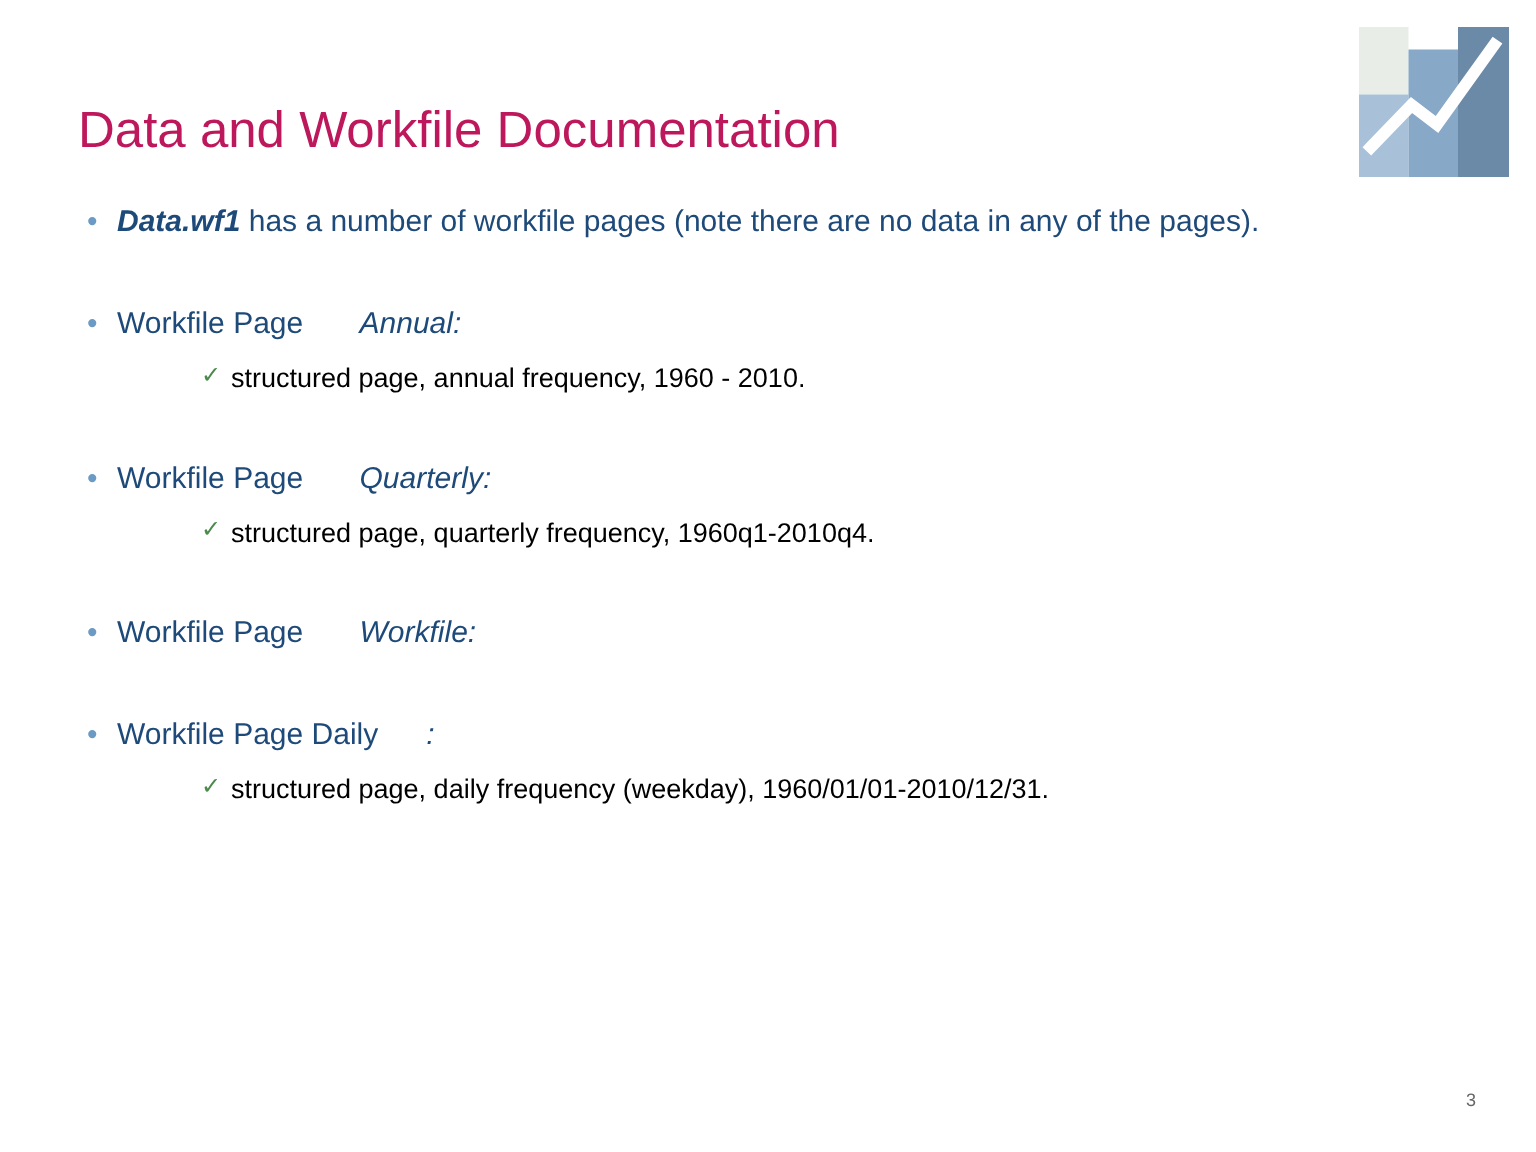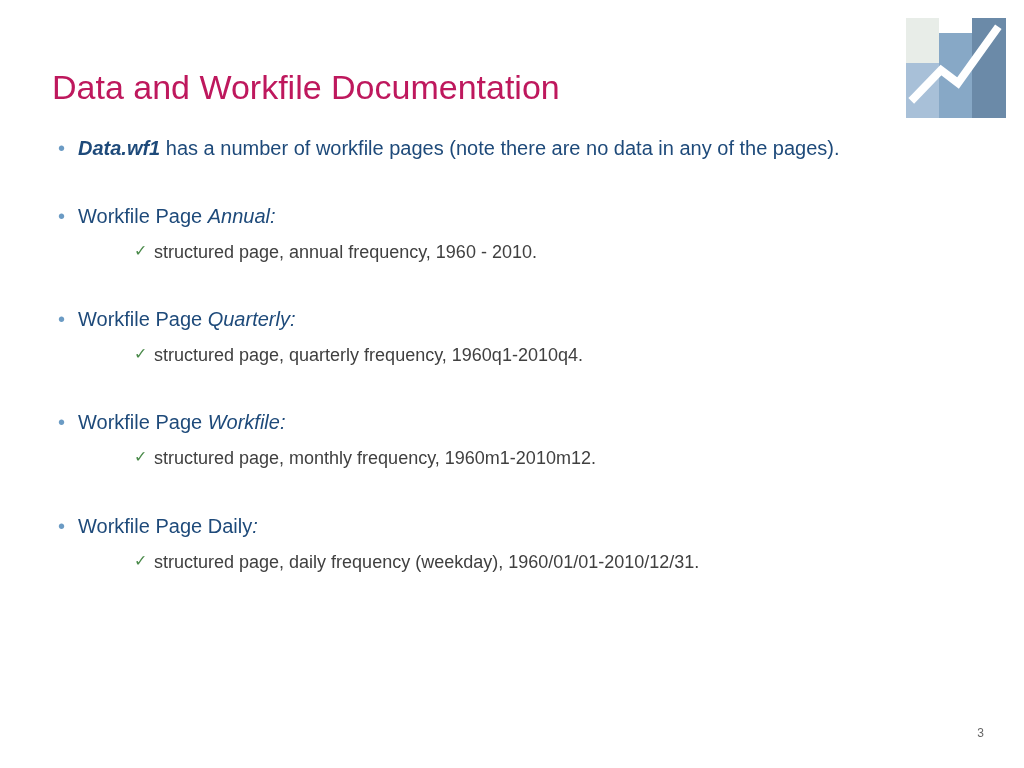--- a/index.html
+++ b/index.html
@@ -45,34 +45,34 @@
       position: absolute;
       left: 6px;
       top: 0;
       color: #6b9bc4;
       font-size: 20px;
     }
     .sub-item {
       position: relative;
       padding-left: 76px;
       margin-top: 10px;
-      color: #404040;
+      color: #000000;
       font-size: 18px;
       line-height: 1.4;
     }
     .sub-item::before {
       content: "✓";
       position: absolute;
       left: 56px;
       top: 0;
       color: #4a8a4a;
       font-size: 16px;
     }
     .bold-italic { font-weight: bold; font-style: italic; }
-    .italic { font-style: italic; }
+    .italic { font-style: italic; margin-left: 32px; }
     .page-num {
       position: absolute;
       bottom: 28px;
       right: 40px;
       font-size: 12px;
       color: #666;
     }
   </style>
 </head>
 <body>
@@ -99,21 +99,20 @@
     <div class="sub-item">structured page, annual frequency, 1960 - 2010.</div>
   </div>
 
   <div class="bullet-item">
     <span>Workfile Page </span><span class="italic">Quarterly:</span>
     <div class="sub-item">structured page, quarterly frequency, 1960q1-2010q4.</div>
   </div>
 
   <div class="bullet-item">
     <span>Workfile Page </span><span class="italic">Workfile:</span>
-    <div class="sub-item">structured page, monthly frequency, 1960m1-2010m12.</div>
   </div>
 
   <div class="bullet-item">
     <span>Workfile Page Daily</span><span class="italic">:</span>
     <div class="sub-item">structured page, daily frequency (weekday), 1960/01/01-2010/12/31.</div>
   </div>
 </div>
 
 <div class="page-num">3</div>
 

